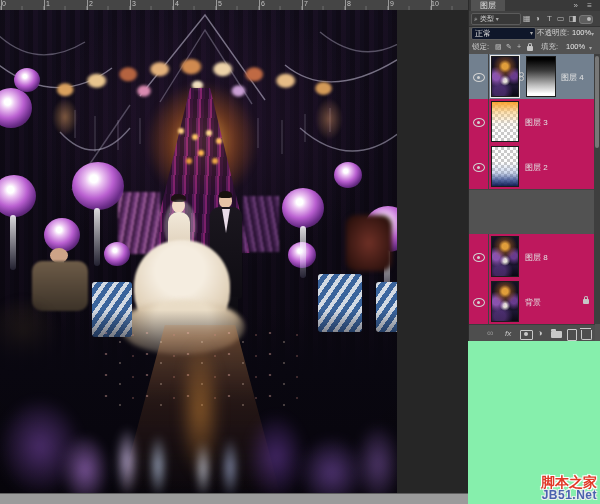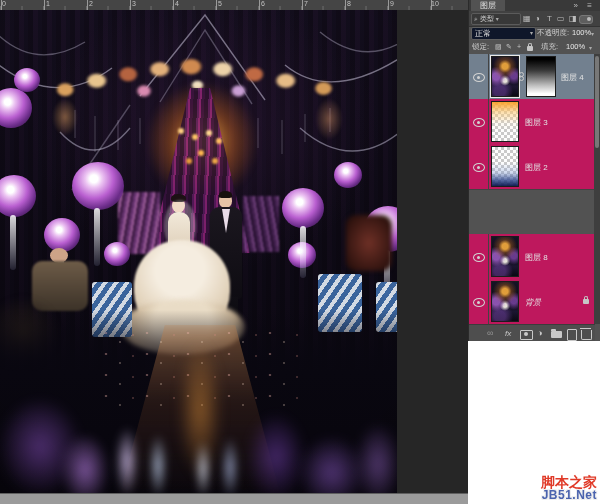--- a/index.html
+++ b/index.html
@@ -83,21 +83,21 @@
   .maskic{position:absolute;top:5px;width:11px;height:8px;border:1px solid #c9c9c9;border-radius:1px}
   .maskic::after{content:"";position:absolute;left:3px;top:1px;width:4px;height:4px;border-radius:50%;background:#c9c9c9}
   .folderic{position:absolute;top:6px;width:11px;height:7px;background:#c9c9c9;border-radius:1px}
   .folderic::before{content:"";position:absolute;left:0;top:-2px;width:5px;height:2px;background:#c9c9c9;border-radius:1px 1px 0 0}
   .newic{position:absolute;top:4px;width:8px;height:10px;border:1px solid #c9c9c9;border-radius:1px}
   .trashic{position:absolute;top:5px;width:9px;height:9px;border:1px solid #c9c9c9;border-top:none;border-radius:0 0 2px 2px}
   .trashic::before{content:"";position:absolute;left:-2px;top:-2px;width:11px;height:1px;background:#c9c9c9}
   .vscroll{position:absolute;right:0;top:54px;width:6px;height:270px;background:#3e3e3e}
   .vscroll i{position:absolute;left:1px;top:2px;width:4px;height:92px;background:#787878;border-radius:2px}
   
-  .belowpanel{position:absolute;left:468px;top:341px;width:132px;height:163px;background:#ffffff}
+  .belowpanel{position:absolute;left:468px;top:341px;width:132px;height:163px;background:#86efac}
   .wm{position:absolute;right:3px;bottom:2px;text-align:right;line-height:1.05}
   .wm .l1{font-size:14px;font-weight:bold;color:#e03a28;
     text-shadow:-1px -1px 0 #fff,1px -1px 0 #fff,-1px 1px 0 #fff,1px 1px 0 #fff}
   .wm .l2{font-size:12px;font-weight:bold;color:#4a63ae;letter-spacing:.5px;
     text-shadow:-1px -1px 0 #eee,1px -1px 0 #eee,-1px 1px 0 #eee,1px 1px 0 #eee}
 </style>
 </head>
 <body>
 
 <div class="app">
@@ -332,21 +332,21 @@
         </div>
       <span class="thumb t1 mini-photo"></span>
       <span class="lname" style="left:56px">图层 8</span>
     </div>
 
     <div class="lrow" style="top:279px">
       <div class="eyecol">
           <span class="eye"></span>
         </div>
       <span class="thumb t1 mini-photo"></span>
-      <span class="lname" style="left:56px;font-style:italic">背景</span>
+      <span class="lname" style="left:56px;">背景</span>
       <span class="padlock" style="left:114px;top:20px"></span>
     </div>
 
     <div class="pbottom">
       <span class="bic" style="left:18px;opacity:.55">∞</span>
       <span class="bic bfx" style="left:36px">fx</span>
       <span class="maskic" style="left:51px"></span>
       <span class="bic" style="left:68px">◑</span>
       <span class="folderic" style="left:82px"></span>
       <span class="newic" style="left:98px"></span>

